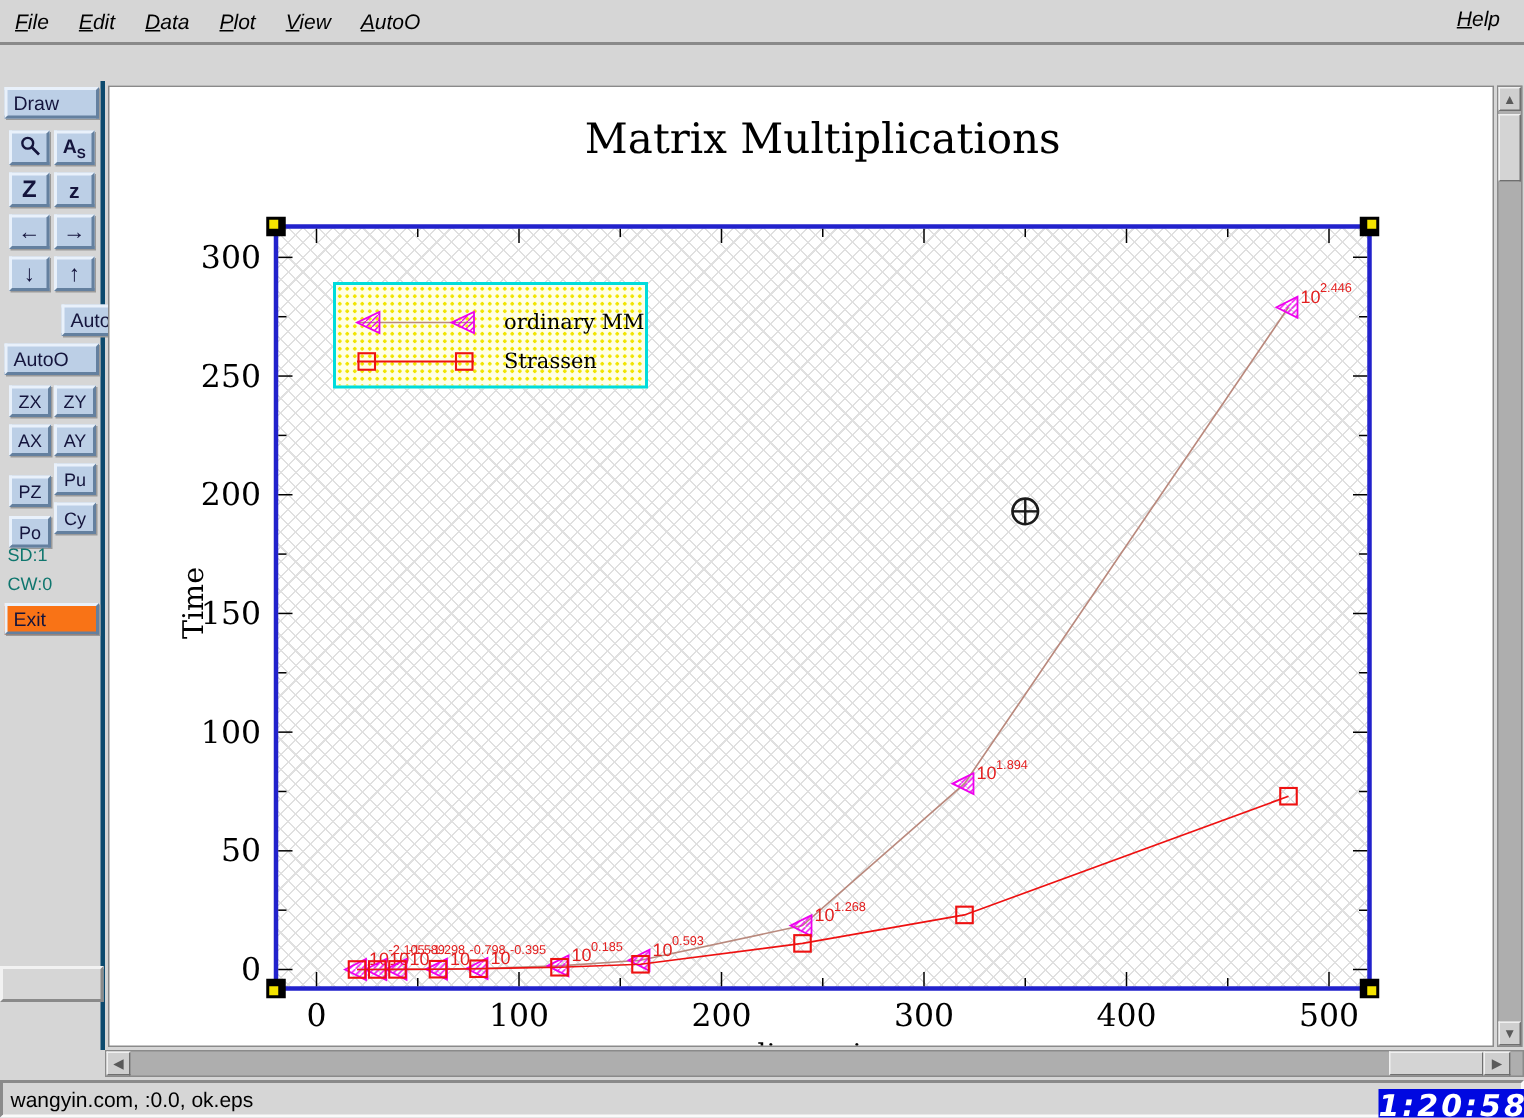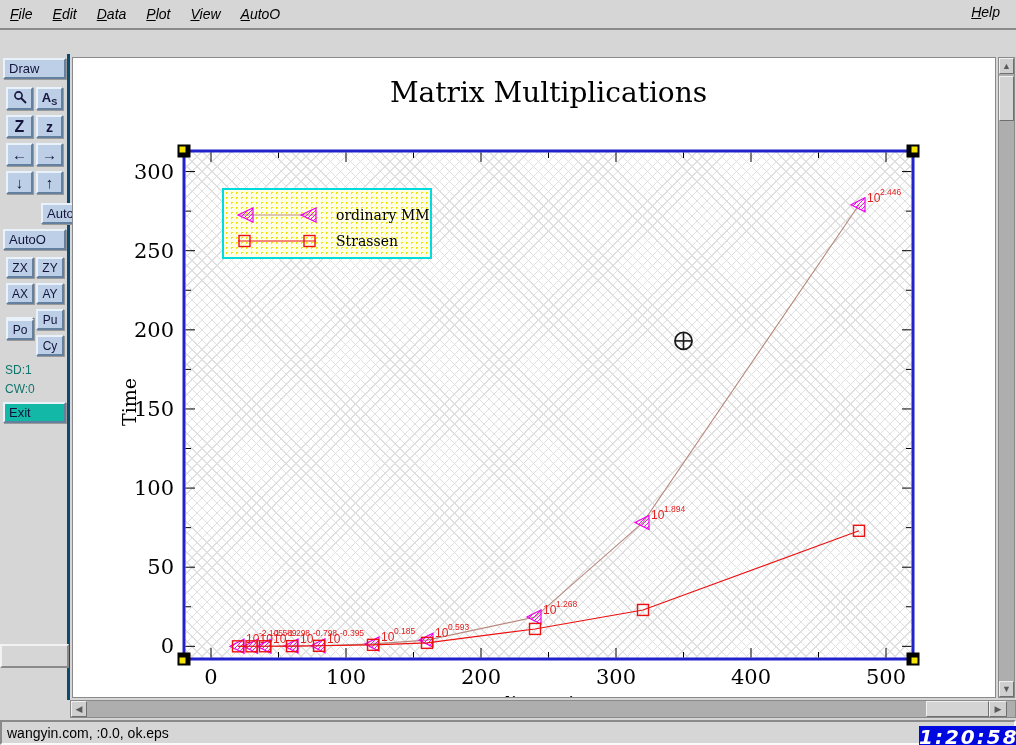--- a/index.html
+++ b/index.html
@@ -117,27 +117,27 @@
 
     <button class="btn btn-wide" style="top:149px;margin-left:38px;">AutoT</button>
     <button class="btn btn-wide" style="top:175px;">AutoO</button>
 
     <button class="btn btn-pair" style="left:6px;top:203px;">ZX</button>
     <button class="btn btn-pair" style="left:36px;top:203px;">ZY</button>
     <button class="btn btn-pair" style="left:6px;top:229px;">AX</button>
     <button class="btn btn-pair" style="left:36px;top:229px;">AY</button>
     <button class="btn btn-pair" style="left:6px;top:263px;">PZ</button>
     <button class="btn btn-pair" style="left:36px;top:255px;">Pu</button>
-    <button class="btn btn-pair" style="left:6px;top:265px;">Po</button>
+    <button class="btn btn-pair" style="left:6px;top:290px;">Po</button>
     <button class="btn btn-pair" style="left:36px;top:281px;">Cy</button>
 
     <span class="tb-label" style="top:309px;">SD:1</span>
     <span class="tb-label" style="top:328px;">CW:0</span>
 
-    <button class="btn btn-wide" style="top:348px;background:#14b8a6;">Exit</button>
+    <button class="btn btn-wide" style="top:348px;background:#f97316;">Exit</button>
   </div>
   <div class="corner-box"></div>
 
   <div class="canvas">
     <div class="plot-title">Matrix Multiplications</div>
     <div class="hatch-bg"></div>
     <svg id="plot-svg" width="924" height="641">
       <defs>
         <pattern id="mhatch" width="4" height="4" patternUnits="userSpaceOnUse">
           <path d="M0,4 L4,0" stroke="#ee00ee" stroke-width="0.9" fill="none"></path>

